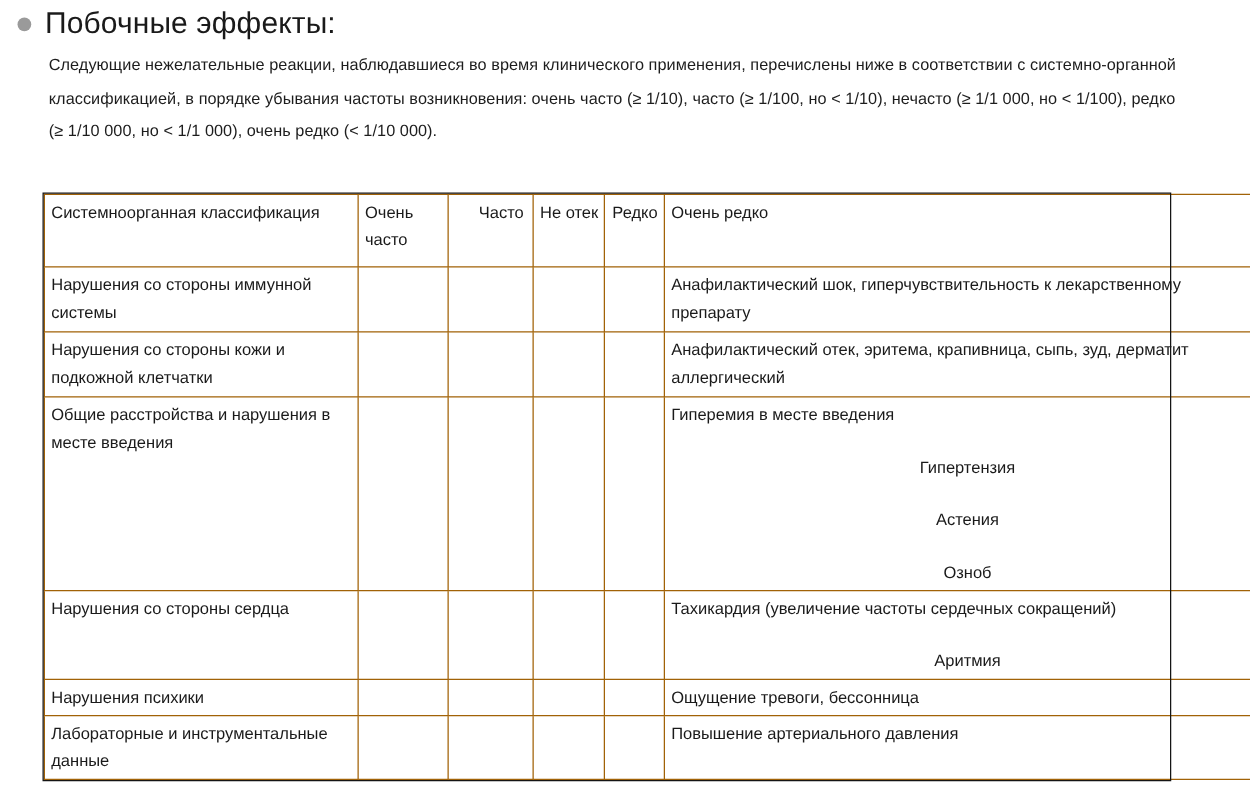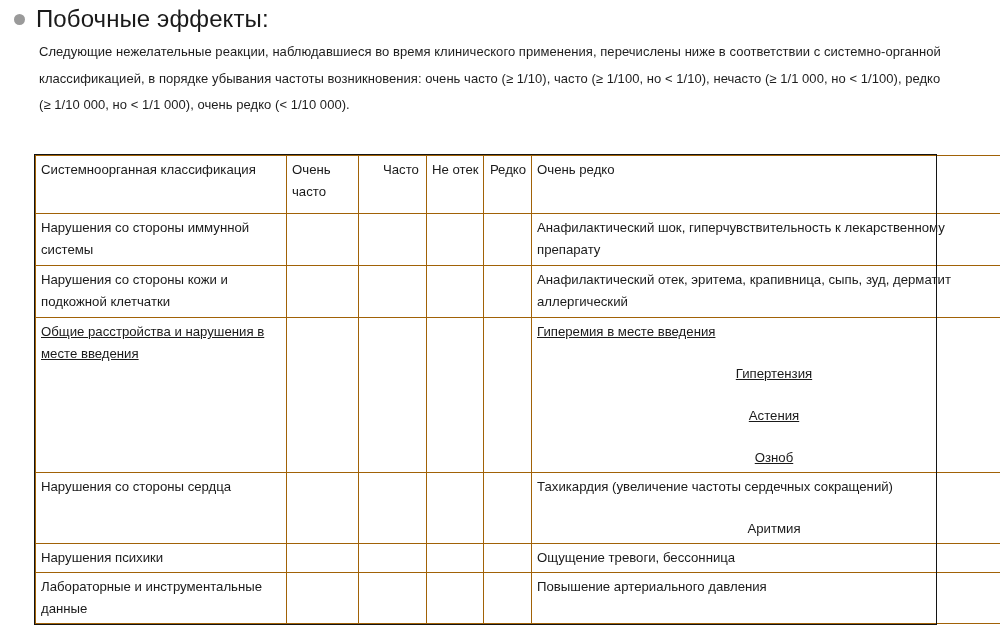--- a/index.html
+++ b/index.html
@@ -81,21 +81,21 @@
   table.ae td.c0 { width: 241px; }
   table.ae td.c1 { width: 62px; }
   table.ae td.c2 { width: 39px; padding-left: 24px; }
   table.ae td.c3 { width: 47px; }
   table.ae td.c4 { width: 38px; text-align: center; }
   table.ae td.c5 { width: 474px; }
 
   table.ae tr.head td { height: 51px; }
   table.ae tr.r1 td { height: 45px; }
   table.ae tr.r2 td { height: 45px; }
-  table.ae tr.r3 td { height: 124px; text-decoration: underline; }
+  table.ae tr.r3 td { height: 124px; }
   table.ae tr.r4 td { height: 41px; }
   table.ae tr.r5 td { height: 63px; margin-left: 33px; }
   table.ae tr.r6 td { height: 18px; }
   table.ae tr.r7 td { height: 38px; }
 
   .cell-line { display: block; }
   .cell-line.spaced { margin-top: 20px; text-align: center; }
 
   
   .table-wrap::after {

